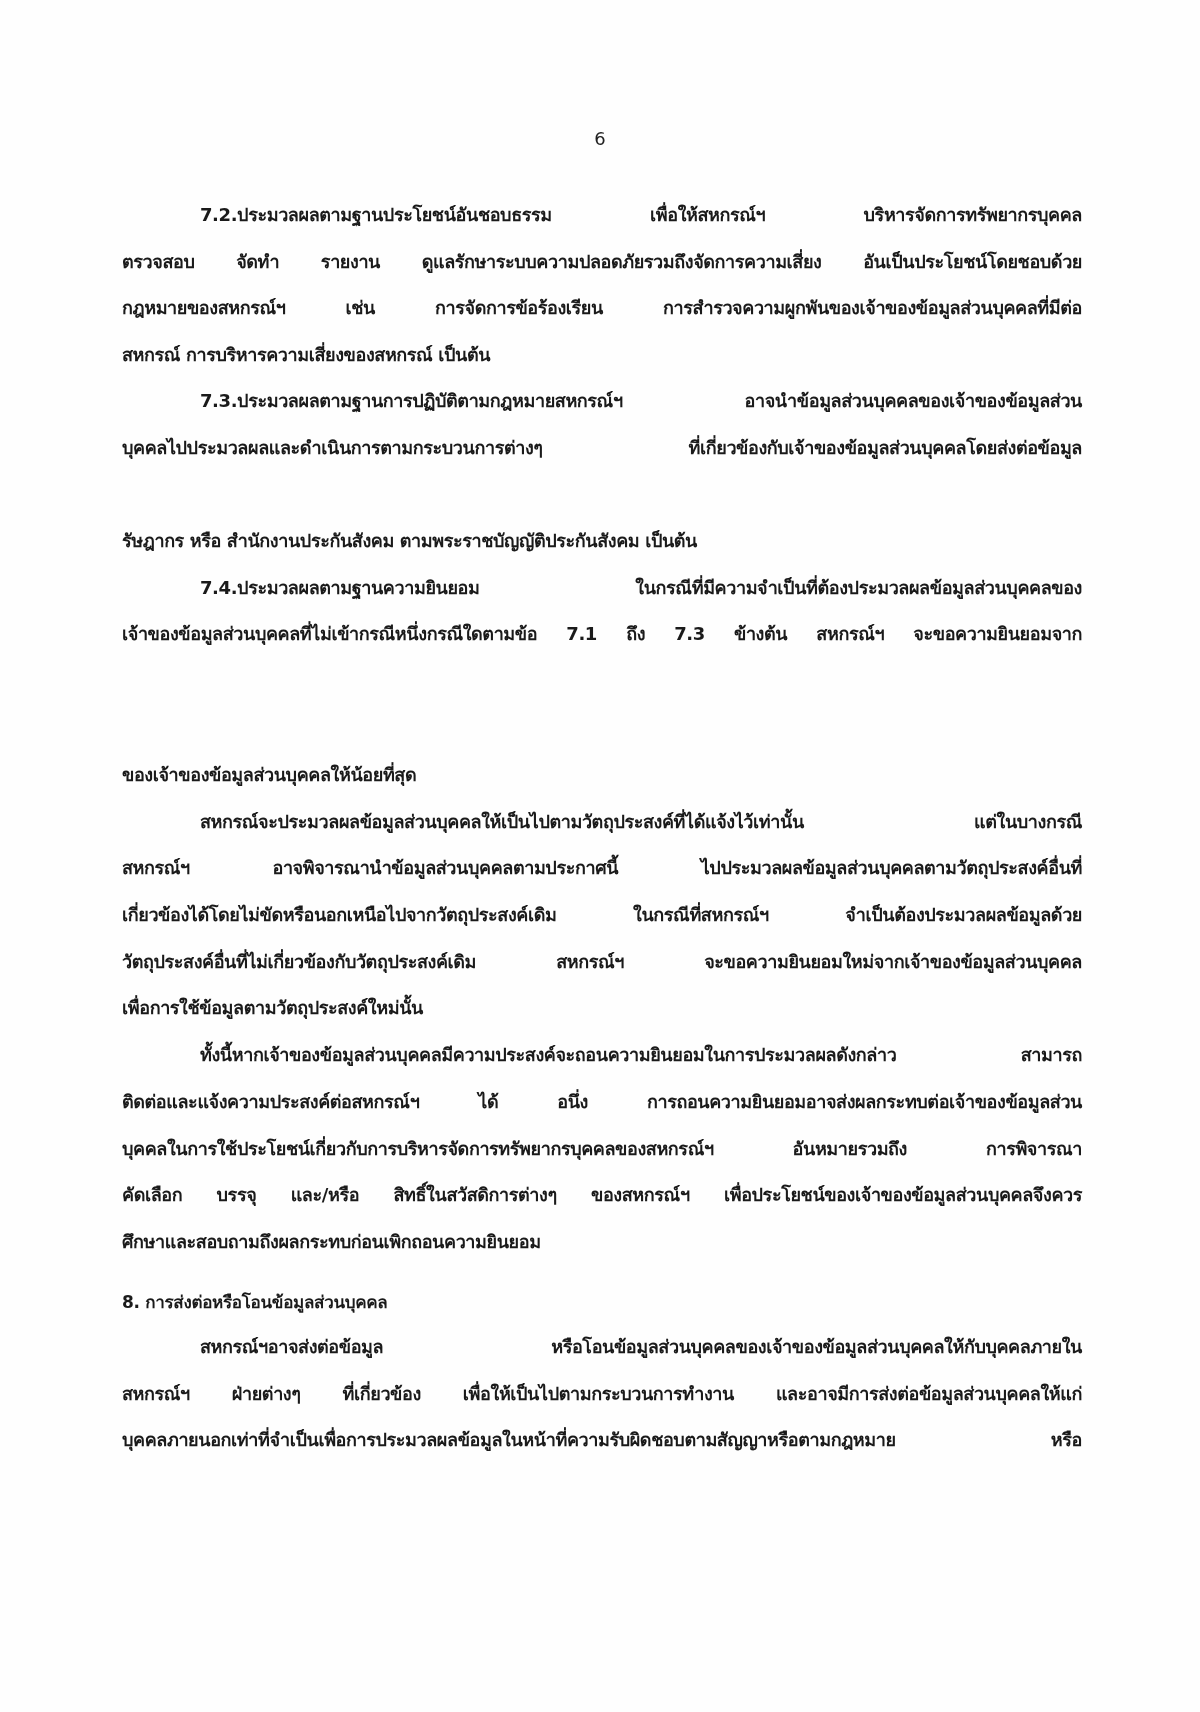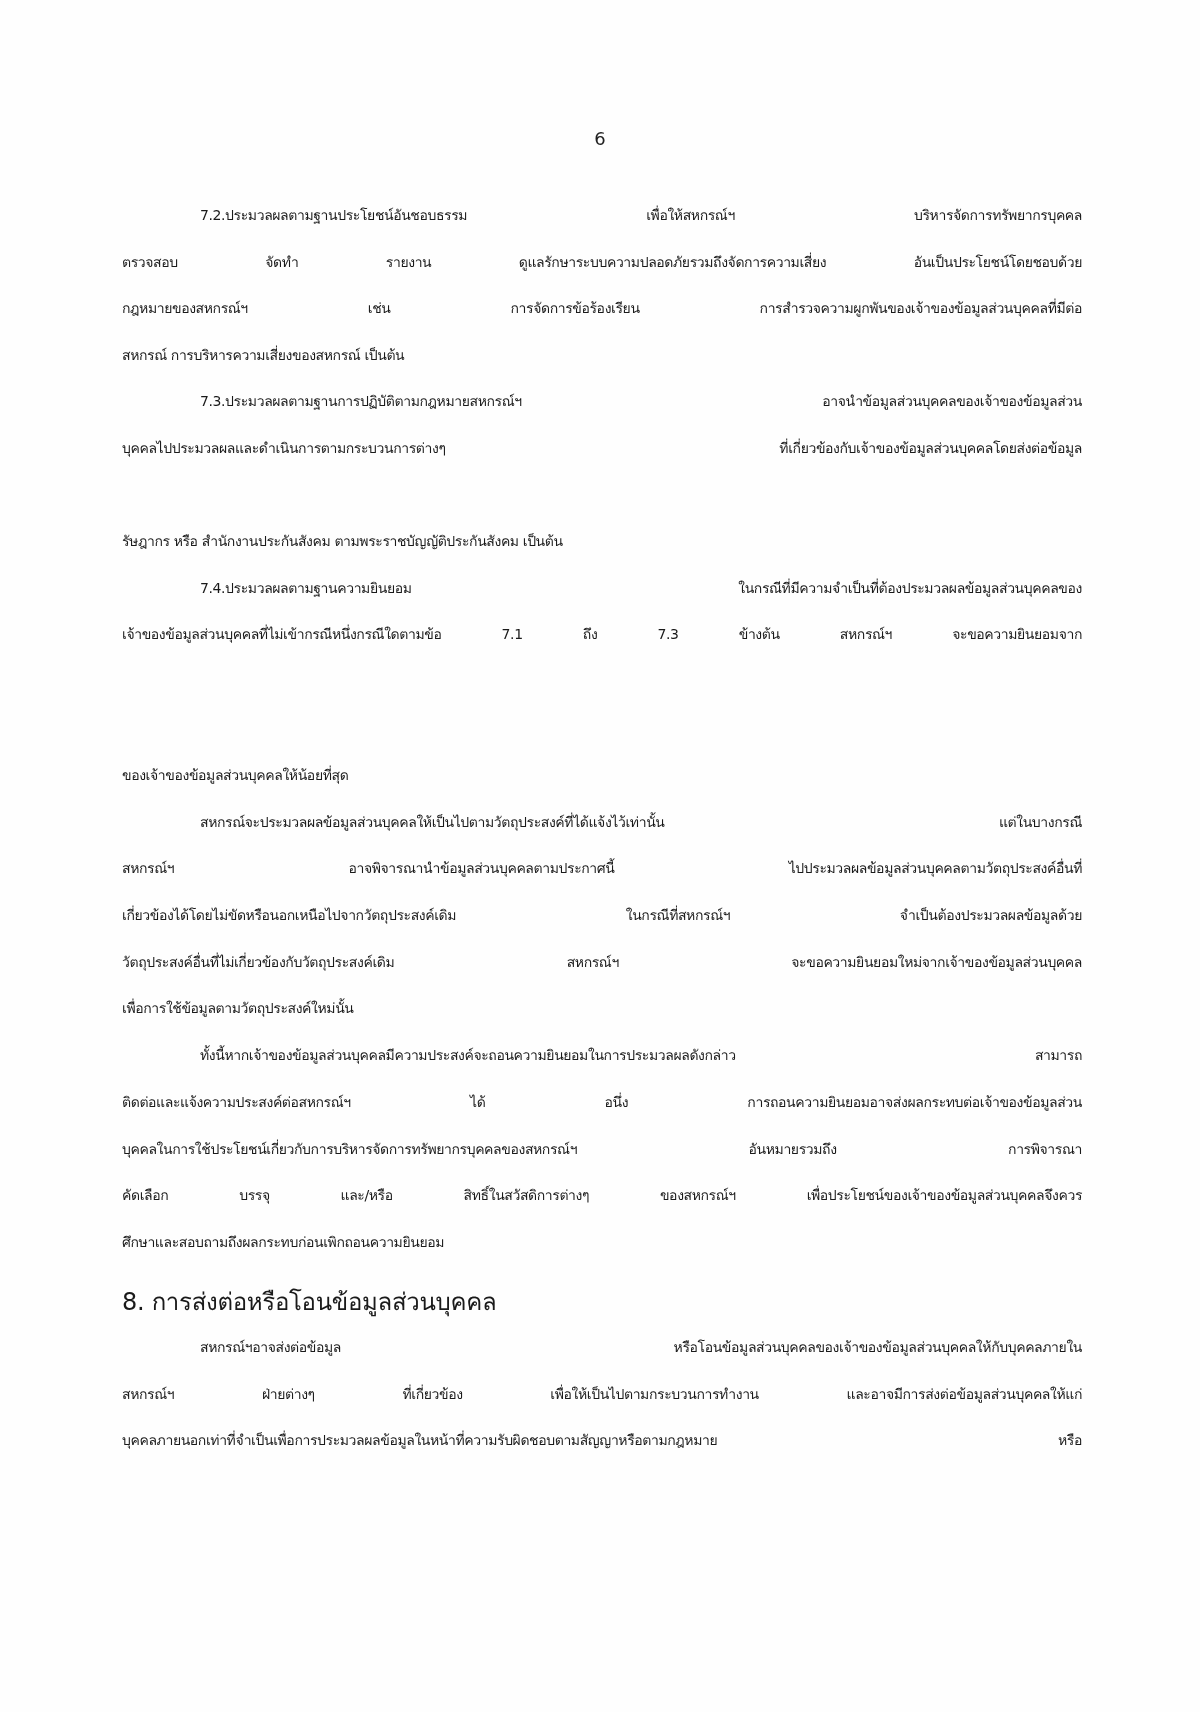--- a/index.html
+++ b/index.html
@@ -2,26 +2,26 @@
 <html><head>
 <meta charset="utf-8">
 <style>
   html, body { margin:0; padding:0; background:#ffffff; }
   body { width:1200px; height:1712px; position:relative; overflow:hidden;
          font-family:"DejaVu Sans", "Liberation Sans", sans-serif; color:#1a1a1a; }
   .page { position:absolute; left:0; top:0; width:1200px; height:1712px; background:#fefefe; }
   .page-number { position:absolute; top:128px; left:0; width:1200px; text-align:center;
                  font-size:18px; color:#222; }
   .line { position:absolute; left:122px; width:960px; height:30px; line-height:30px;
-          font-size:14px; white-space:nowrap; text-align:justify; text-align-last:justify;
-          letter-spacing:-0.4px; transform-origin:left center; }
+          font-size:18px; white-space:nowrap; text-align:justify; text-align-last:justify;
+          letter-spacing:-0.4px; transform-origin:left center;font-weight:bold; }
   .line.indent { left:200px; width:882px; }
   .line.last { text-align-last:left; }
   .heading { position:absolute; left:122px; width:600px; height:30px; line-height:30px;
-             font-size:24px; font-weight:normal; white-space:nowrap; letter-spacing:-0.3px; }
+             font-size:17px; font-weight:bold; white-space:nowrap; letter-spacing:-0.3px; }
 </style>
 </head>
 <body>
 
 <div class="page">
   <div class="page-number">6</div>
 
   <div class="line indent" style="top:200px">7.2.ประมวลผลตามฐานประโยชน์อันชอบธรรม เพื่อให้สหกรณ์ฯ บริหารจัดการทรัพยากรบุคคล</div>
   <div class="line" style="top:247px">ตรวจสอบ จัดทำ รายงาน ดูแลรักษาระบบความปลอดภัยรวมถึงจัดการความเสี่ยง อันเป็นประโยชน์โดยชอบด้วย</div>
   <div class="line" style="top:293px">กฎหมายของสหกรณ์ฯ เช่น การจัดการข้อร้องเรียน การสำรวจความผูกพันของเจ้าของข้อมูลส่วนบุคคลที่มีต่อ</div>

